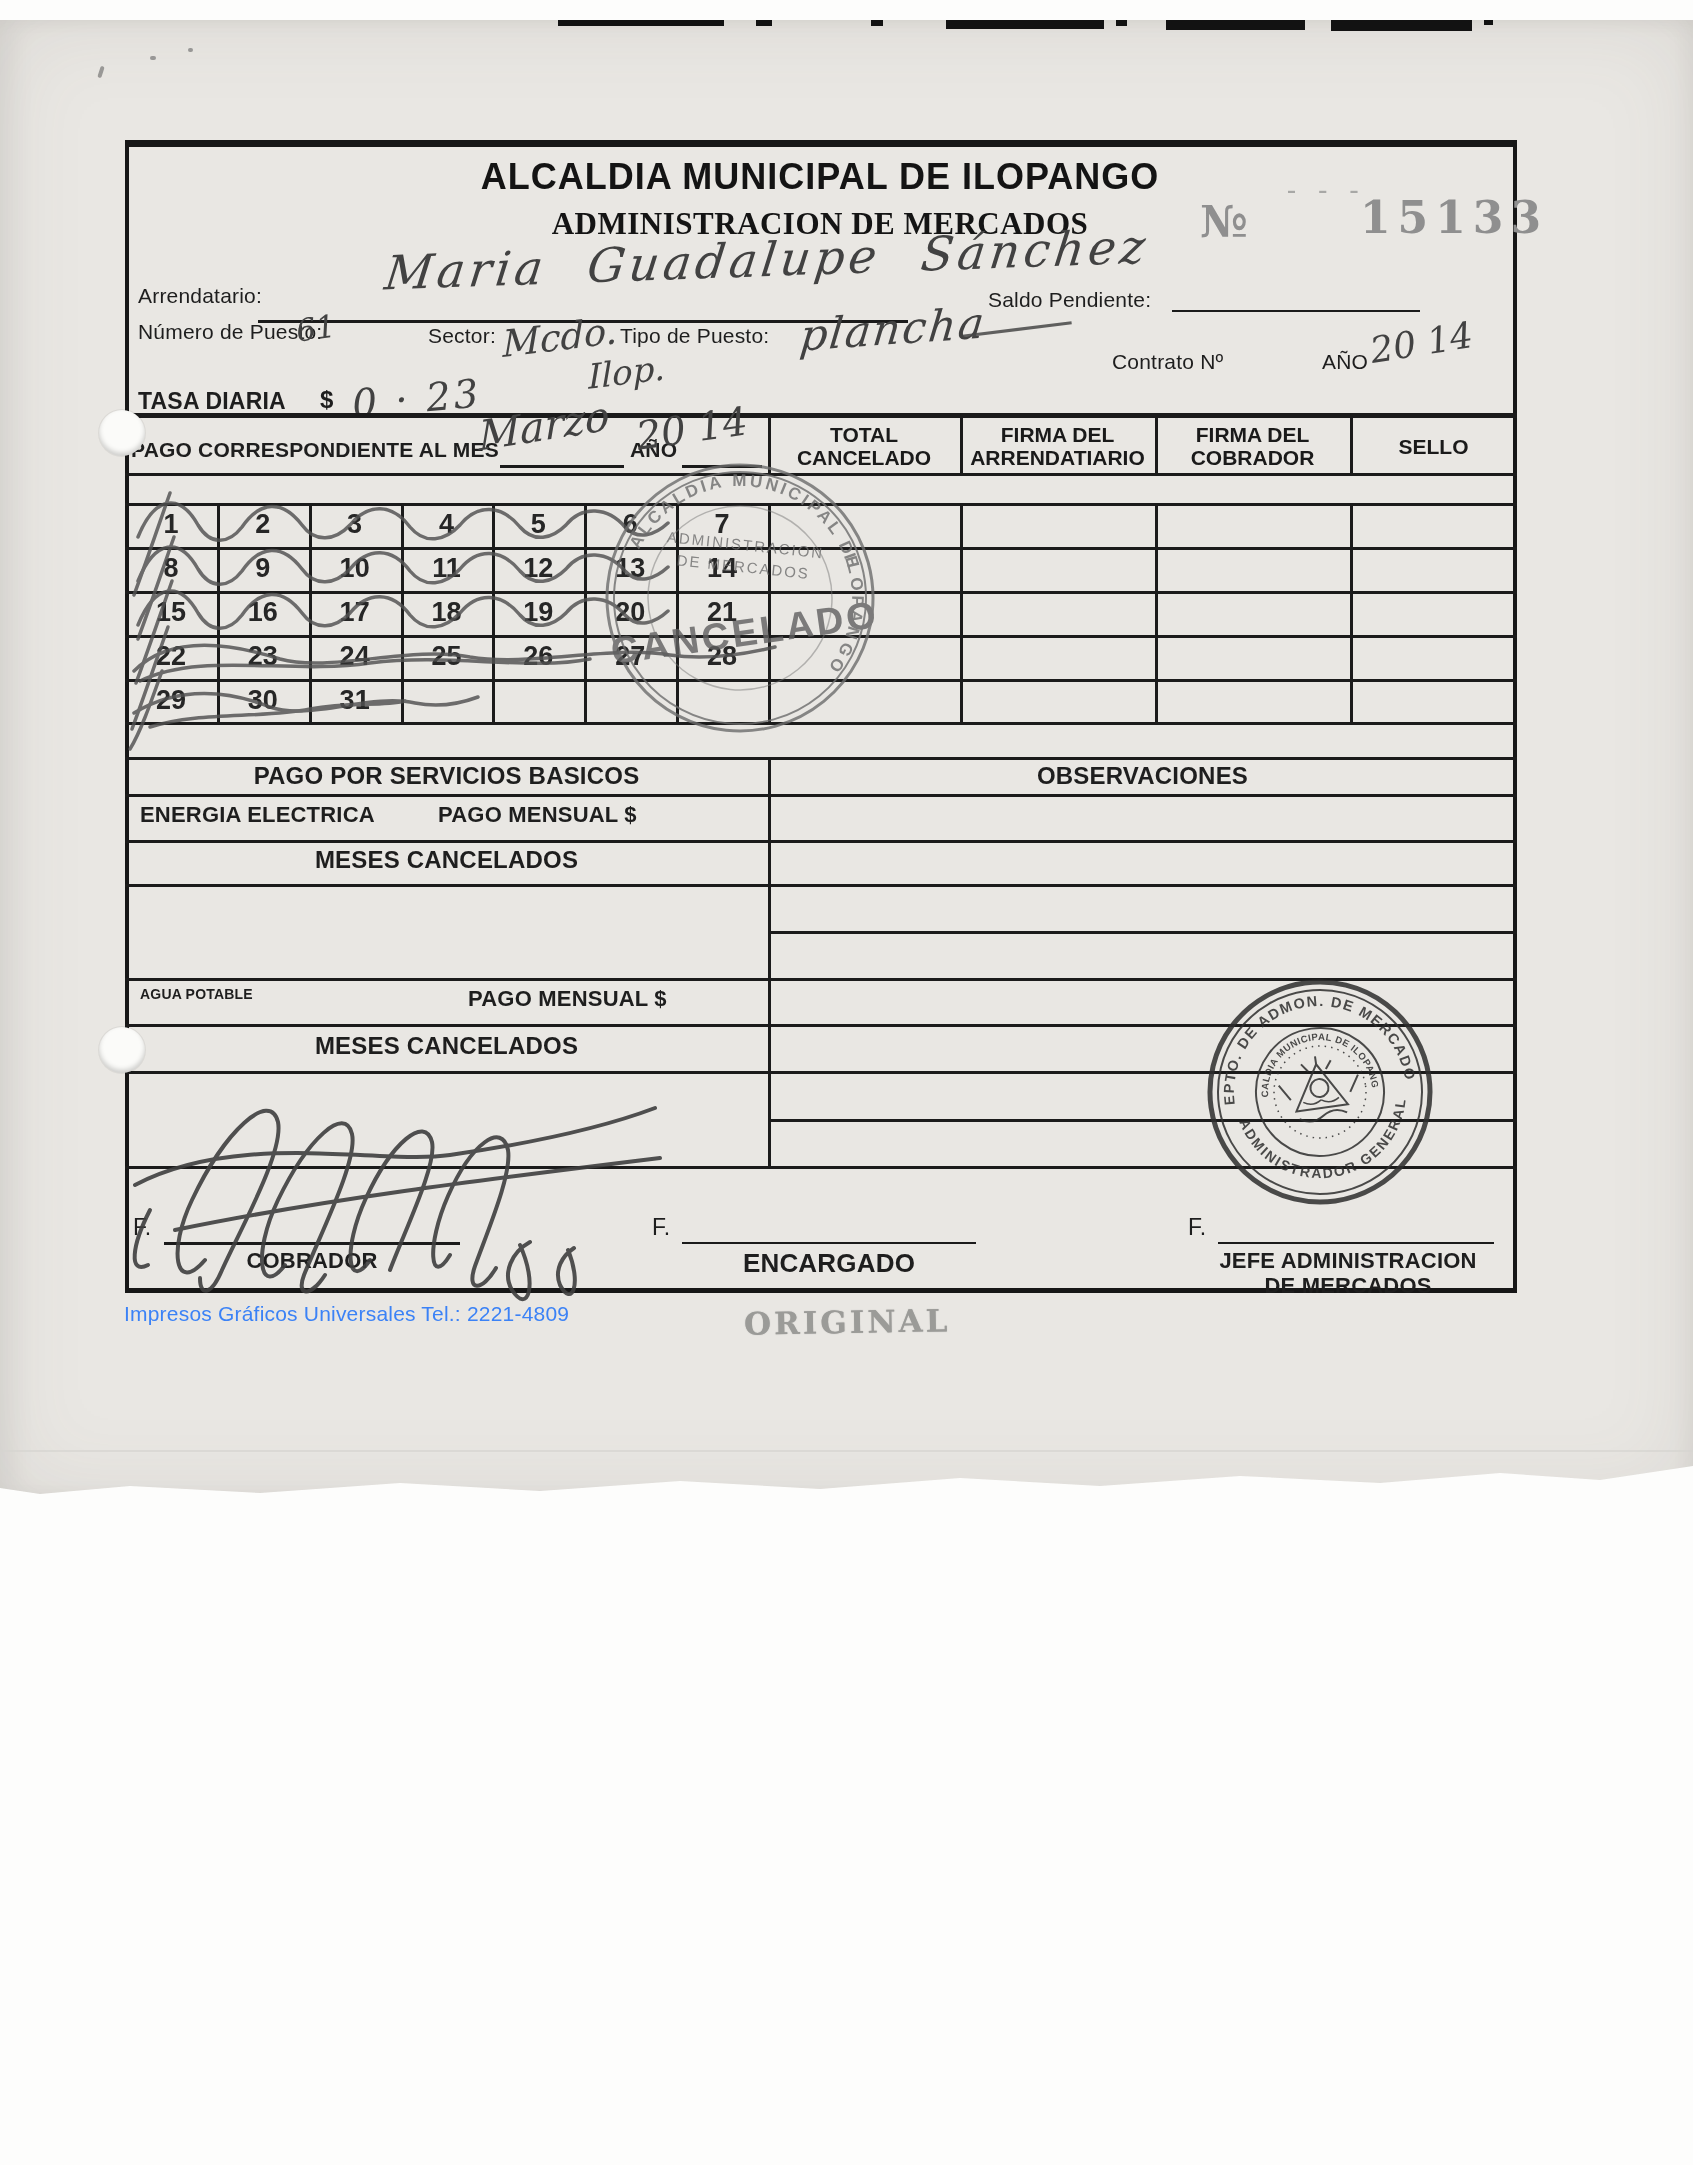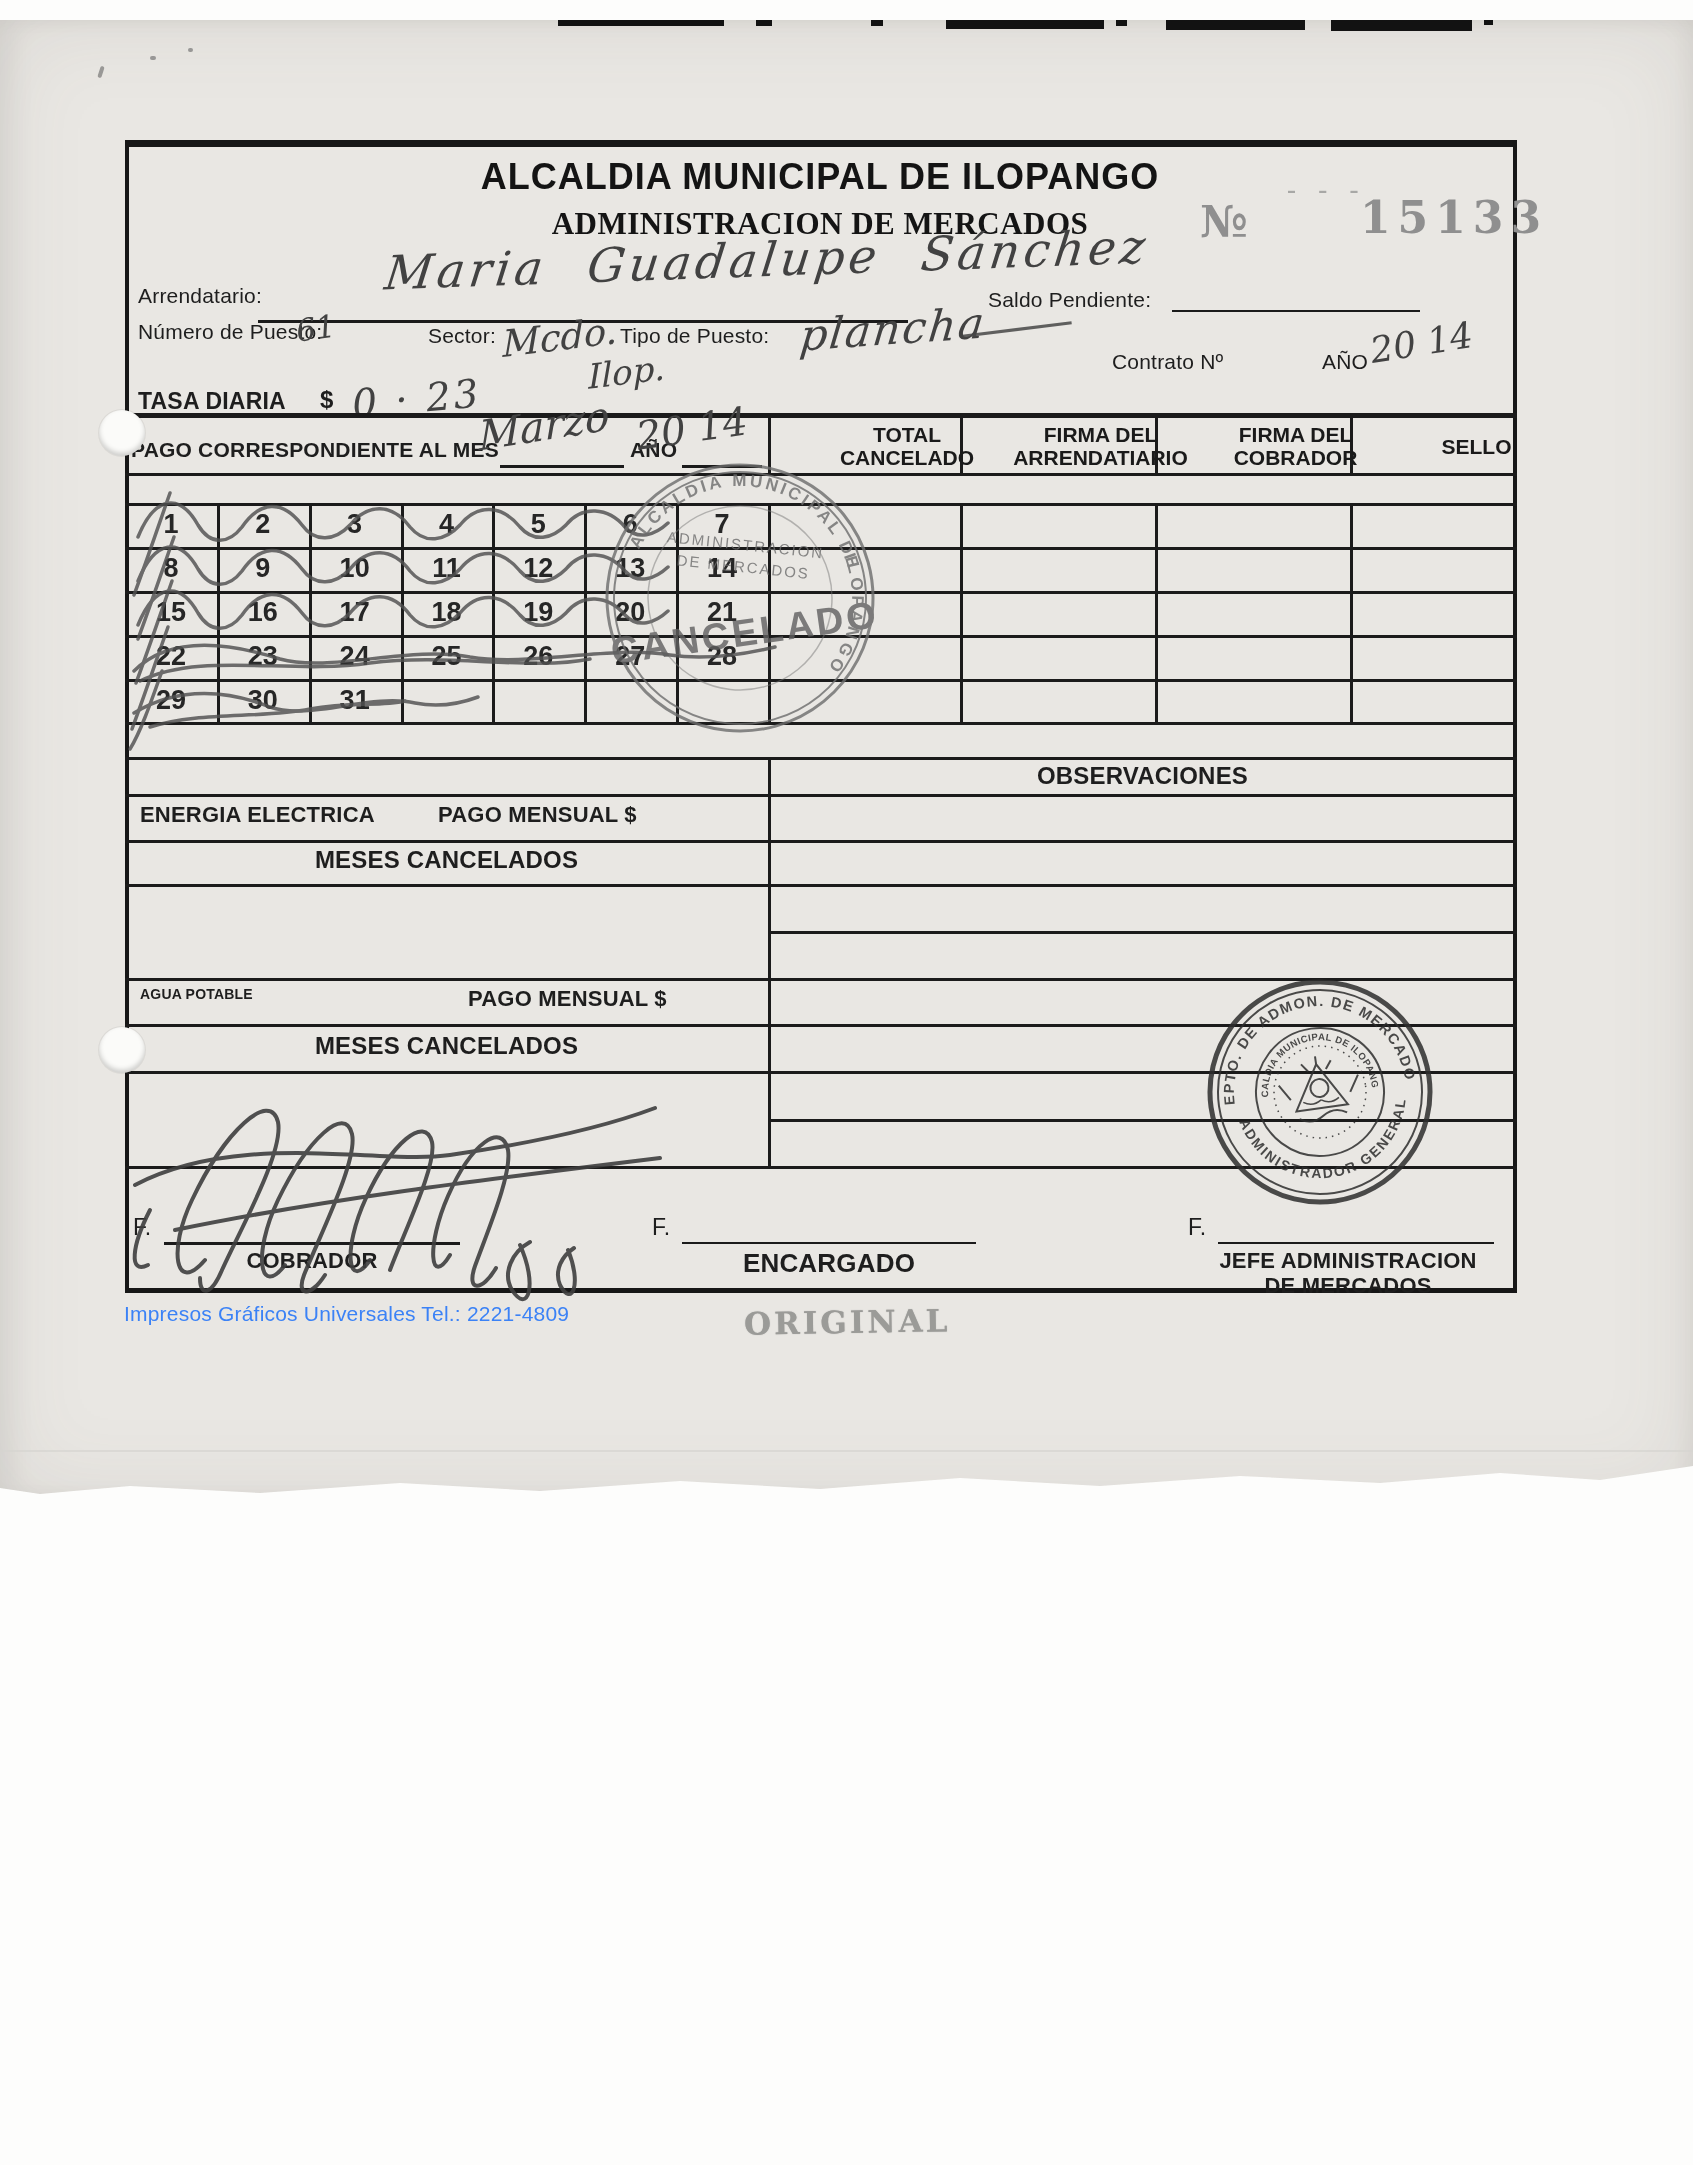--- a/index.html
+++ b/index.html
@@ -21,21 +21,21 @@
   .hand{position:absolute;font-family:"DejaVu Serif",serif;font-style:italic;color:#424242;white-space:nowrap;}
   .blank{position:absolute;height:3px;background:#1b1b1b;}
   .title{position:absolute;left:420px;top:136px;width:800px;text-align:center;font-weight:bold;
          font-size:36px;letter-spacing:1px;color:#141414;}
   .subtitle{position:absolute;left:420px;top:186px;width:800px;text-align:center;font-weight:bold;
          font-size:31px;letter-spacing:.5px;color:#141414;font-family:Liberation Serif, serif;}
   .serial{position:absolute;font-family:"DejaVu Serif",serif;color:#8f8f8f;font-weight:bold;}
   .daygrid{position:absolute;left:125px;top:483px;width:643px;height:219px;display:grid;
            grid-template-columns:repeat(7,1fr);grid-template-rows:repeat(5,1fr);}
   .daycell{display:flex;align-items:center;justify-content:center;font-weight:bold;font-size:27px;color:#262626;}
-  .colhead{position:absolute;top:402px;font-weight:bold;font-size:21px;line-height:23px;color:#1a1a1a;text-align:center;padding-left:43px;}
+  .colhead{position:absolute;top:402px;font-weight:bold;font-size:21px;line-height:23px;color:#1a1a1a;text-align:center;}
   .hole{position:absolute;width:46px;height:46px;border-radius:50%;background:#fbfbf9;
         box-shadow:inset 0 -3px 5px rgba(0,0,0,.18), 0 0 0 1px rgba(0,0,0,.06);z-index:30;}
   .original{position:absolute;left:744px;top:1284px;font-family:"DejaVu Serif",serif;font-weight:bold;
             font-size:31px;letter-spacing:3px;color:#9b9b98;transform:rotate(-1deg);
             text-shadow:0 0 1px rgba(130,130,128,.6);}
   .footer{position:absolute;left:124px;top:1282px;font-weight:normal;font-size:21px;color:#3b82f6;letter-spacing:.2px;}
   svg{position:absolute;overflow:visible;}
   .tail{position:absolute;border-top:3px solid #474747;opacity:.85;}
 </style>
 </head>
@@ -204,20 +204,21 @@
         <text font-family="Liberation Sans,sans-serif" font-size="17" font-weight="bold" fill="#6d6d6d" letter-spacing="4">
           <textPath href="#cArcTop" startOffset="50%" text-anchor="middle">ILOPANGO</textPath>
         </text>
       </g>
       <text x="0" y="-48" text-anchor="middle" font-family="Liberation Sans,sans-serif" font-size="15" fill="#6d6d6d" letter-spacing="2">ADMINISTRACION</text>
       <text x="0" y="-26" text-anchor="middle" font-family="Liberation Sans,sans-serif" font-size="15" fill="#6d6d6d" letter-spacing="2">DE MERCADOS</text>
       <text x="0" y="48" text-anchor="middle" transform="rotate(-14)" font-family="Liberation Sans,sans-serif" font-size="38" font-weight="bold" fill="#606060" letter-spacing="3">CANCELADO</text>
     </g>
   </svg>
 
+  <div class="lbl b ctr" style="left:125px;top:742px;width:643px;font-size:24px;">PAGO POR SERVICIOS BASICOS</div>
   <div class="lbl b ctr" style="left:768px;top:742px;width:749px;font-size:24px;">OBSERVACIONES</div>
   <div class="lbl b" style="left:140px;top:782px;font-size:22px;">ENERGIA ELECTRICA</div>
   <div class="lbl b" style="left:438px;top:782px;font-size:22px;">PAGO MENSUAL $</div>
   <div class="lbl b ctr" style="left:125px;top:826px;width:643px;font-size:24px;">MESES CANCELADOS</div>
   <div class="lbl b" style="left:140px;top:966px;font-size:14px;">AGUA POTABLE</div>
   <div class="lbl b" style="left:468px;top:966px;font-size:22px;">PAGO MENSUAL $</div>
   <div class="lbl b ctr" style="left:125px;top:1012px;width:643px;font-size:24px;">MESES CANCELADOS</div>
 
   <svg style="left:1200px;top:952px;" width="240" height="240" viewBox="-120 -120 240 240">
     <g opacity=".85" transform="rotate(-8)">

